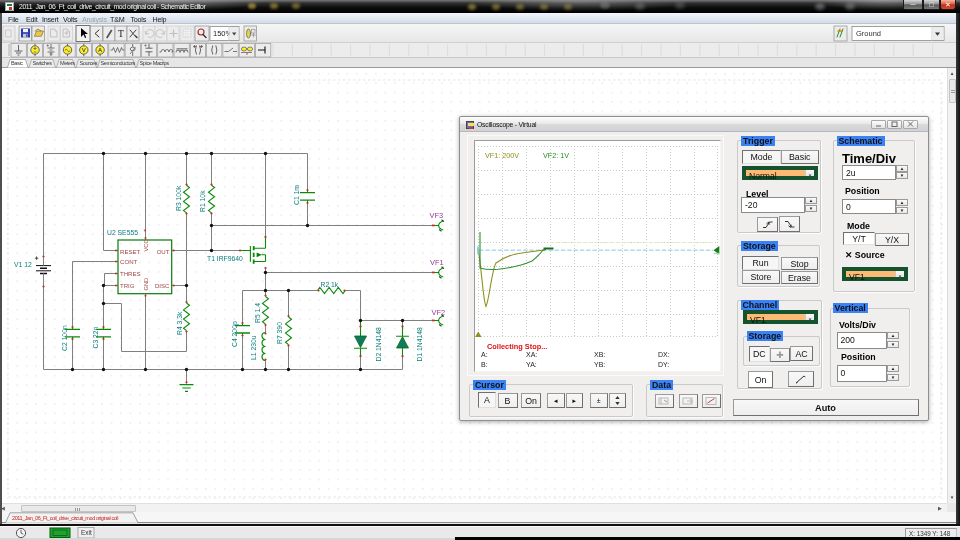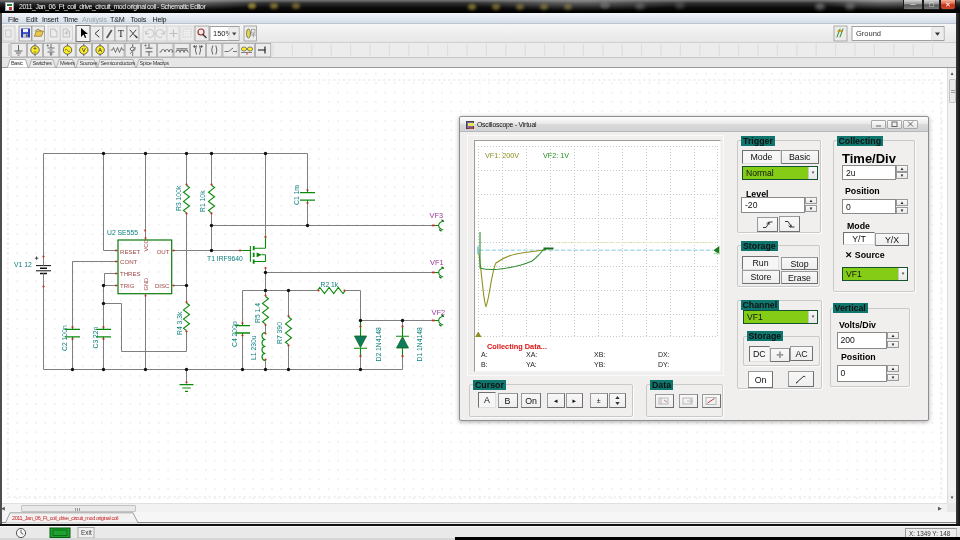--- a/index.html
+++ b/index.html
@@ -55,24 +55,24 @@
 #osctitle{left:0;top:0;width:468px;height:15px;background:linear-gradient(180deg,#fdfdfd,#ebebeb 45%,#d9d9d9 55%,#cfd2d6);border-bottom:1px solid #b8b8b8;border-radius:2px 2px 0 0;}
 #osctitle .txt{position:absolute;left:17px;top:4px;font-size:6.8px;color:#111;letter-spacing:-0.2px;}
 #oscicon{position:absolute;left:6px;top:3.5px;width:8px;height:8px;background:#7a68c0;border:1px solid #444;}
 #oscicon i{position:absolute;left:1px;top:1px;width:6px;height:3px;background:#e8e850;}
 #oscicon b{position:absolute;left:2px;top:5px;width:4px;height:2px;background:#c04040;}
 .oscwb{position:absolute;top:3px;width:15px;height:9px;background:linear-gradient(180deg,#fcfcfc,#e2e2e2);border:1px solid #a8a8a8;border-radius:1px;font-size:6px;color:#555;text-align:center;line-height:8px;}
 
 #disp{left:7px;top:18px;width:257px;height:241px;background:#f0efee;border:1px solid #fafafa;}
 #dispwhite{position:absolute;left:6px;top:4px;width:247px;height:232px;background:#fff;border:1px solid #9c9c9c;border-right-color:#f5f5f5;border-bottom-color:#f5f5f5;}
 .gbox{border:1px solid #c9c9c9;border-radius:2px;box-shadow:1px 1px 0 rgba(255,255,255,.8);}
-.glabel{position:absolute;font-size:8.8px;font-weight:bold;color:#111;background:#0f766e;padding:0 2px;text-align:center;}
+.glabel{position:absolute;font-size:8.8px;font-weight:bold;color:#111;background:#3b82f6;padding:0 2px;text-align:center;}
 .btn{position:absolute;background:linear-gradient(180deg,#f8f8f8,#eee);border:1px solid #9a9a9a;border-bottom-color:#6f6f6f;border-right-color:#6f6f6f;font-size:8.8px;color:#111;text-align:center;}
 .btn.sunk{border-color:#6f6f6f;border-bottom-color:#e0e0e0;border-right-color:#e0e0e0;background:#f6f6f6;}
-.combo{position:absolute;background:#84cc16;border:1px solid #14532d;font-size:8.6px;color:#111;}
+.combo{position:absolute;background:#fdba74;border:4px solid #14532d;font-size:8.6px;color:#111;}
 .combo .cbtxt{position:absolute;left:3px;top:1.5px;}
 .combo .cbarr{position:absolute;right:0;top:0;bottom:0;width:9px;border-left:1px solid #c9c9c9;background:linear-gradient(180deg,#f8f8f8,#e8e8e8);color:#555;font-size:4.6px;text-align:center;line-height:12px;}
 .spin{position:absolute;background:#fff;border:1px solid #8a8a8a;font-size:8.6px;color:#111;}
 .spin .sptxt{position:absolute;left:3px;top:2px;}
 .spinbtns{position:absolute;width:13px;}
 .spinbtns .up,.spinbtns .dn{position:absolute;left:0;width:12px;height:7px;background:linear-gradient(180deg,#fafafa,#e8e8e8);border:1px solid #9a9a9a;color:#222;font-size:4.5px;text-align:center;line-height:6px;}
 </style></head>
 <body>
 
 <div id="titlebar" class="abs">
@@ -94,21 +94,21 @@
     <span>□</span>
   </div>
 <div id="btnclose" class="abs wbtn">
     <span>✕</span>
   </div>
 
 <div id="menubar" class="abs">
 <span style="left:8px">File</span>
     <span style="left:26px">Edit</span>
     <span style="left:42px">Insert</span>
-<span style="left:63px">Time</span>
+<span style="left:63px">Volts</span>
     <span style="left:82px;color:#9aa">Analysis</span>
     <span style="left:110px">T&amp;M</span>
 <span style="left:130.5px">Tools</span>
     <span style="left:152.5px">Help</span>
 </div>
 
 <div id="tb1" class="abs">
 <svg width="960" height="19" style="position:absolute;left:0;top:0">
 <g fill="none" stroke-linecap="round">
 <rect x="3" y="2" width="12" height="15" fill="#ececec" stroke="#cfcfcf" stroke-width="1"></rect>
@@ -502,21 +502,21 @@
 <path d="M3,108 C6,120 8,160 11,165.5 C14,160 17,128 21,122 C30,115 40,112.5 50,111.5 C58,110.7 65,109.6 70,108.7" stroke="#8f8f1f" stroke-width="1.1" fill="none"></path>
 <path d="M5,91 L5,127 C10,128.5 16,128.9 23,128.3 C36,126.8 48,124 57,120 C62,116.5 65,112.5 68,109.2 L71,108.5" stroke="#2f8f2f" stroke-width="1.1" fill="none"></path>
 <path d="M68.5,107.5 h10" stroke="#1a701a" stroke-width="2" fill="none"></path>
 <path d="M244.3,105 l-5.8,4.3 5.8,4.3 z" fill="#1e7a1e"></path>
 <path d="M238.5,112.5 h6" stroke="#a5e0a5" stroke-width="1.4"></path>
 <path d="M0,196 l6.5,0 -3.2,-5.5 z" fill="#8f8f1f"></path>
 <path d="M3,105.3 v8" stroke="#7ec8e0" stroke-width="1.6"></path>
 </svg>
 <div class="abs" style="left:10px;top:10px;font-size:7.2px;color:#8f8f1f">VF1: 200V</div>
 <div class="abs" style="left:68px;top:10px;font-size:7.2px;color:#1f8f1f">VF2: 1V</div>
-<div class="abs" style="left:12px;top:200.5px;font-size:7.4px;font-weight:bold;color:#dd1111">Collecting Data...</div>
+<div class="abs" style="left:12px;top:200.5px;font-size:7.4px;font-weight:bold;color:#dd1111">Collecting Stop...</div>
 <div class="abs" style="left:0;top:210px;width:245px;height:10px;font-size:7px;color:#222">
 <span class="abs" style="left:6px">A:</span>
           <span class="abs" style="left:51px">XA:</span>
           <span class="abs" style="left:119px">XB:</span>
           <span class="abs" style="left:183px">DX:</span>
         </div>
 <div class="abs" style="left:0;top:219.5px;width:245px;height:10px;font-size:7px;color:#222">
 <span class="abs" style="left:6px">B:</span>
           <span class="abs" style="left:51px">YA:</span>
           <span class="abs" style="left:119px">YB:</span>
@@ -593,21 +593,21 @@
 <div class="glabel" style="left:286.5px;top:213.5px">Storage</div>
 <div class="btn sunk" style="left:288.5px;top:228.5px;width:21.5px;height:16px;line-height:15px">DC</div>
 <div class="btn" style="left:310px;top:230.5px;width:20px;height:14px;line-height:13px;color:#999">✚</div>
 <div class="btn" style="left:330px;top:228.5px;width:23px;height:15.5px;line-height:14.5px">AC</div>
 <div class="btn" style="left:288px;top:253.5px;width:25px;height:17px;line-height:16px;background:#fff">On</div>
 <div class="btn" style="left:327.5px;top:254px;width:26.5px;height:16px"><svg width="24" height="14">
         <path d="M7,11 l8,-7 M7,11 l1.5,-0.6 M15,4 l1.3,1.1" stroke="#333" stroke-width="1" fill="none"></path>
       </svg></div>
 
 <div class="abs gbox" style="left:373px;top:23px;width:82px;height:152px"></div>
-<div class="glabel" style="left:376.5px;top:18.5px">Collecting</div>
+<div class="glabel" style="left:376.5px;top:18.5px">Schematic</div>
 <div class="abs" style="left:382px;top:33.5px;font-size:13px;font-weight:bold">Time/Div</div>
 <div class="spin" style="left:382px;top:47.5px;width:54px;height:15px">
       <span class="sptxt">2u</span>
     </div>
 <div class="spinbtns" style="left:436px;top:47.5px">
       <div class="up" style="top:0">▲</div>
       <div class="dn" style="top:7.5px">▼</div>
     </div>
 <div class="abs" style="left:385px;top:68.5px;font-size:8.8px;font-weight:bold">Position</div>
 <div class="spin" style="left:382px;top:82px;width:54px;height:15px">
@@ -638,13 +638,14 @@
     </div>
 <div class="abs" style="left:381px;top:235px;font-size:8.8px;font-weight:bold">Position</div>
 <div class="spin" style="left:376.5px;top:247.5px;width:50px;height:17px">
       <span class="sptxt">0</span>
     </div>
 <div class="spinbtns" style="left:427px;top:248px">
       <div class="up" style="top:0">▲</div>
       <div class="dn" style="top:8.5px">▼</div>
     </div>
 
+<div class="btn" style="left:272.5px;top:282px;width:186px;height:17px;line-height:16px;font-weight:bold;font-size:9.2px">Auto</div>
 </div>
 
 </body></html>

